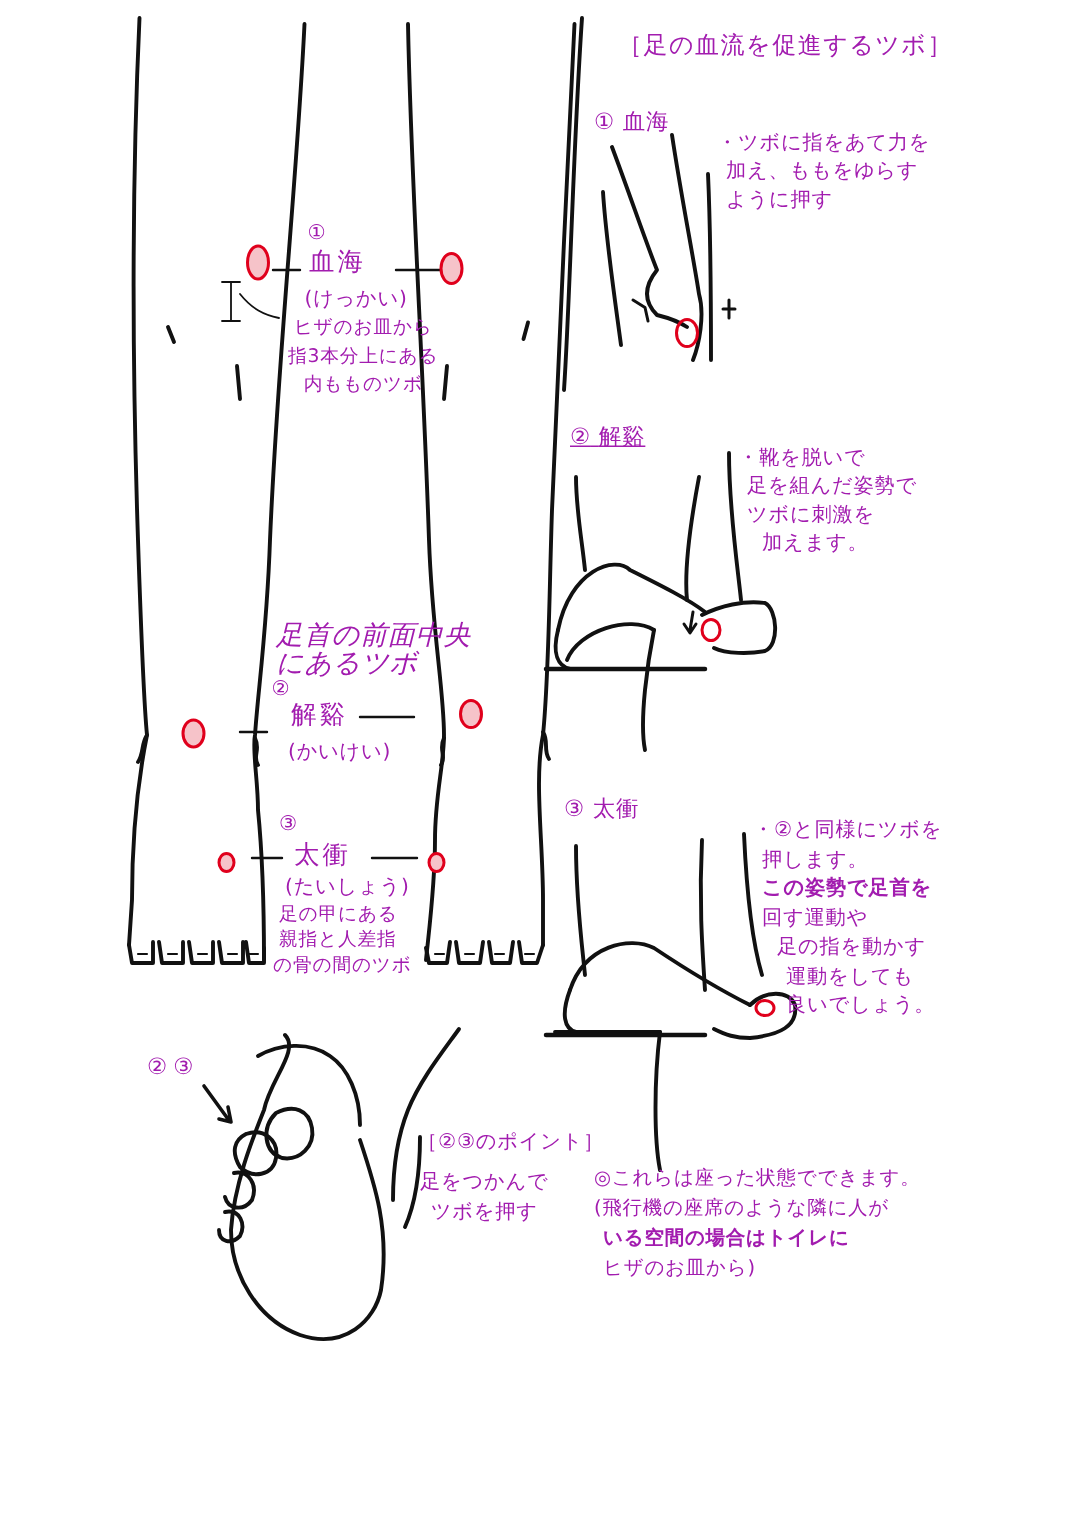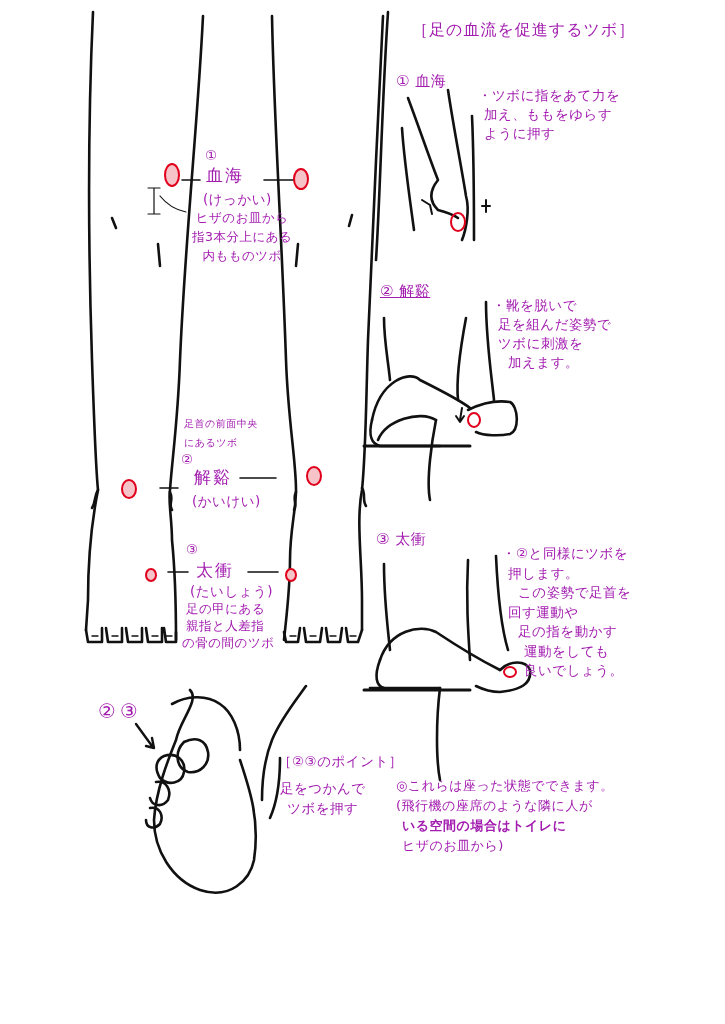--- a/index.html
+++ b/index.html
@@ -102,21 +102,21 @@
 
 <div class="t" style="left:205px; top:146px;">①</div>
 <div class="t big" style="left:206px; top:166px;">血海</div>
 <div class="t" style="left:203px; top:190px;">(けっかい)</div>
 <div class="t blk" style="left:192px; top:208px; font-size:12.5px;text-align:center;">
   <span>ヒザのお皿から</span>
   <span>指3本分上にある</span>
   <span>内もものツボ</span>
 </div>
 
-<div class="t blk" style="left:184px; top:414px; font-size:10px;">
+<div class="t blk" style="left:184px; top:414px; font-size:18px;font-style:italic;">
   <span>足首の前面中央</span>
   <span>にあるツボ</span>
 </div>
 <div class="t" style="left:181px; top:450px;">②</div>
 <div class="t big" style="left:194px; top:468px;">解谿</div>
 <div class="t" style="left:192px; top:492px;">(かいけい)</div>
 
 <div class="t" style="left:186px; top:540px;">③</div>
 <div class="t big" style="left:196px; top:561px;">太衝</div>
 <div class="t" style="left:190px; top:582px;">(たいしょう)</div>
@@ -147,28 +147,28 @@
   <span style="margin-left:16px;">加えます。</span>
 </div>
 
 <div class="t" style="left:376px; top:530px; font-size:15px;">
   <span>③</span>
   <span>太衝</span>
 </div>
 <div class="t blk" style="left:502px; top:544px; line-height:19.5px;">
   <span>・②と同様にツボを</span>
   <span style="margin-left:6px;">押します。</span>
-  <span style="margin-left:16px;">この姿勢で足首を</span>
+  <span style="margin-left:6px;font-weight:bold;">この姿勢で足首を</span>
   <span style="margin-left:6px;">回す運動や</span>
   <span style="margin-left:16px;">足の指を動かす</span>
   <span style="margin-left:22px;">運動をしても</span>
   <span style="margin-left:22px;">良いでしょう。</span>
 </div>
 
-<div class="t" style="left:98px; top:702px; font-size:20px; letter-spacing:4px;">②③</div>
+<div class="t" style="left:98px; top:702px; font-size:15px; letter-spacing:4px;">②③</div>
 <div class="t" style="left:278px; top:752px;">［②③のポイント］</div>
 <div class="t blk" style="left:280px; top:778px; line-height:20px;text-align:center;">
   <span>足をつかんで</span>
   <span>ツボを押す</span>
 </div>
 
 <div class="t blk" style="left:396px; top:776px; font-size:13px; line-height:20px;">
   <span>◎これらは座った状態でできます。</span>
   <span>(飛行機の座席のような隣に人が</span>
   <span style="margin-left:6px;font-weight:bold;">いる空間の場合はトイレに</span>

